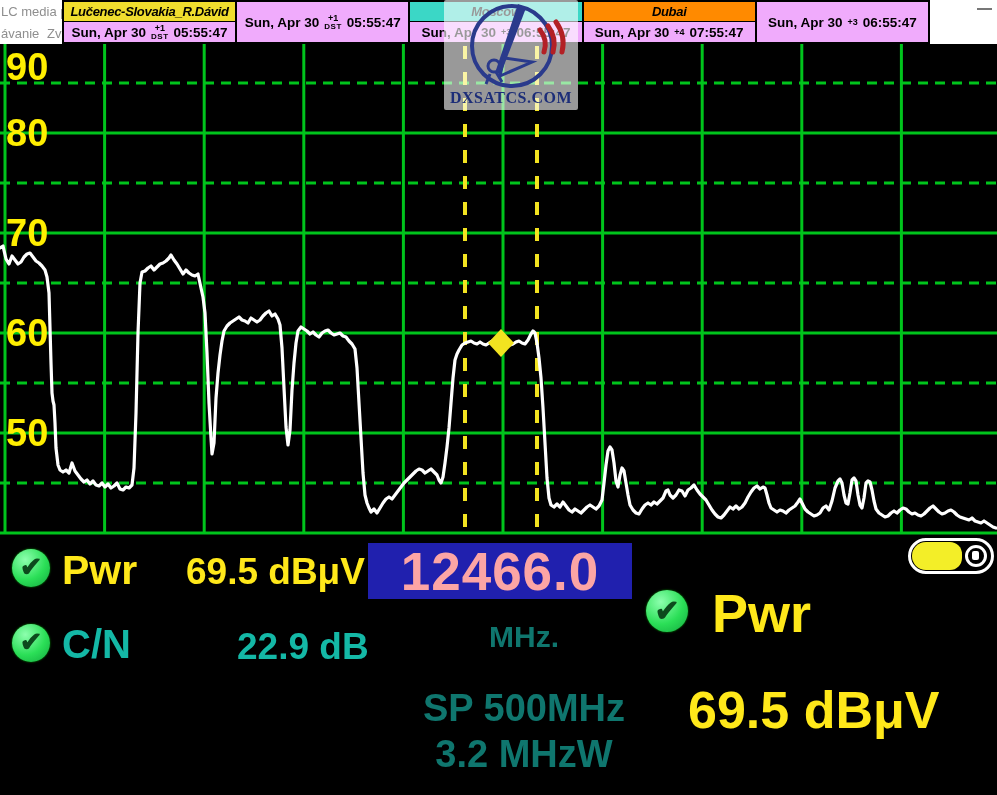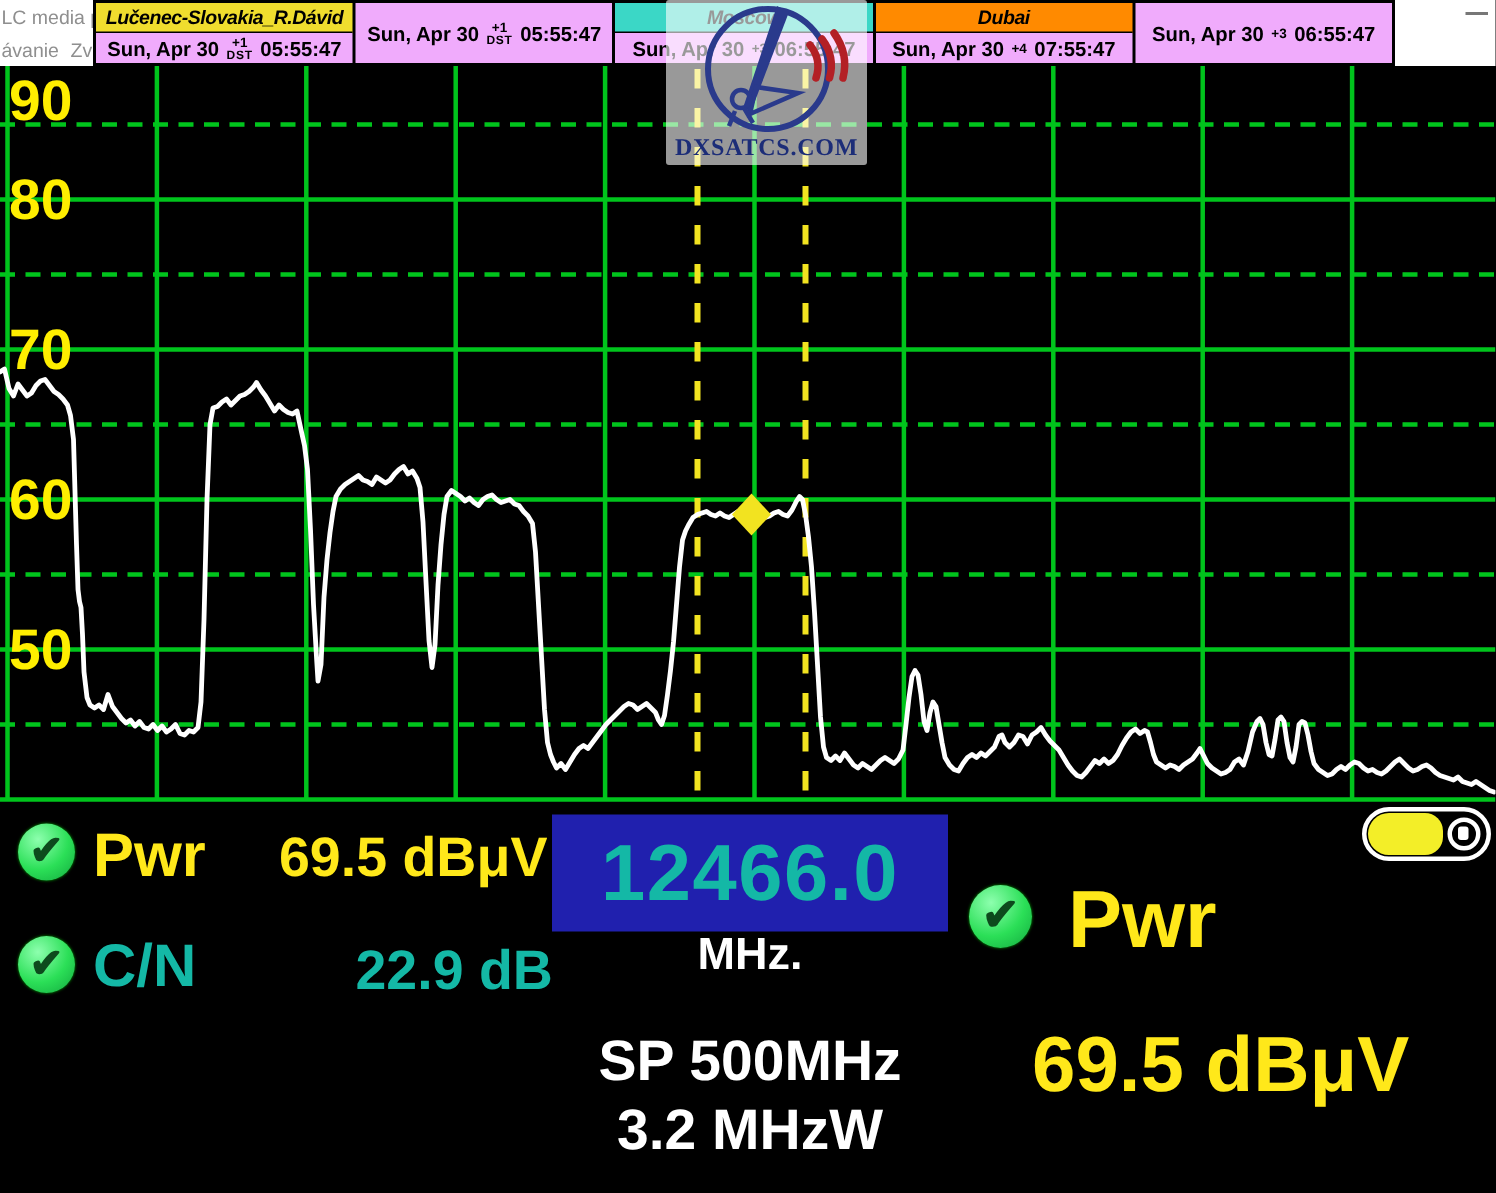--- a/index.html
+++ b/index.html
@@ -36,24 +36,24 @@
   .readout{position:absolute;white-space:nowrap;font-weight:bold;}
   .check{position:absolute;border-radius:50%;
          background:radial-gradient(circle at 35% 28%,#8dffae,#2bdf57 55%,#12a83e);
          display:flex;align-items:center;justify-content:center;
          box-shadow:0 0 2px #0a0;}
   .check span{color:#0d4a1d;font-weight:bold;transform:translateY(-1px);}
   .c38{width:38px;height:38px;font-size:27px;}
   .c42{width:42px;height:42px;font-size:30px;}
   .yellow{color:#ffe81a;}
   .magenta{color:#14b8a6;}
-  .white{color:#ffffff;}
-  .freq-box{position:absolute;left:368px;top:543px;width:264px;height:78px;background:#2020ae;
+  .white{color:#0f766e;margin-left:24px;}
+  .freq-box{position:absolute;left:368px;top:543px;width:264px;height:56px;background:#2020ae;
         display:flex;align-items:center;justify-content:center;
-        color:#14b8a6;font-weight:bold;font-size:53px;letter-spacing:1px;cursor:pointer;}
+        color:#fca5a5;font-weight:bold;font-size:53px;letter-spacing:1px;cursor:pointer;}
   .battery{position:absolute;left:908px;top:538px;width:86px;height:36px;
         border:3px solid #fff;border-radius:19px;background:#000;box-sizing:border-box;}
   .battery-fill{position:absolute;left:1px;top:1px;bottom:1px;width:63%;
         background:#f3ee28;border-radius:14px 12px 12px 14px;}
   .battery-tip{position:absolute;right:4px;top:50%;transform:translateY(-50%);
         width:16px;height:16px;border:3px solid #fff;border-radius:50%;}
   .battery-tip::after{content:"";position:absolute;left:4px;top:3px;width:7px;height:9px;
         background:#fff;border-radius:2px;}
 </style>
 </head>

